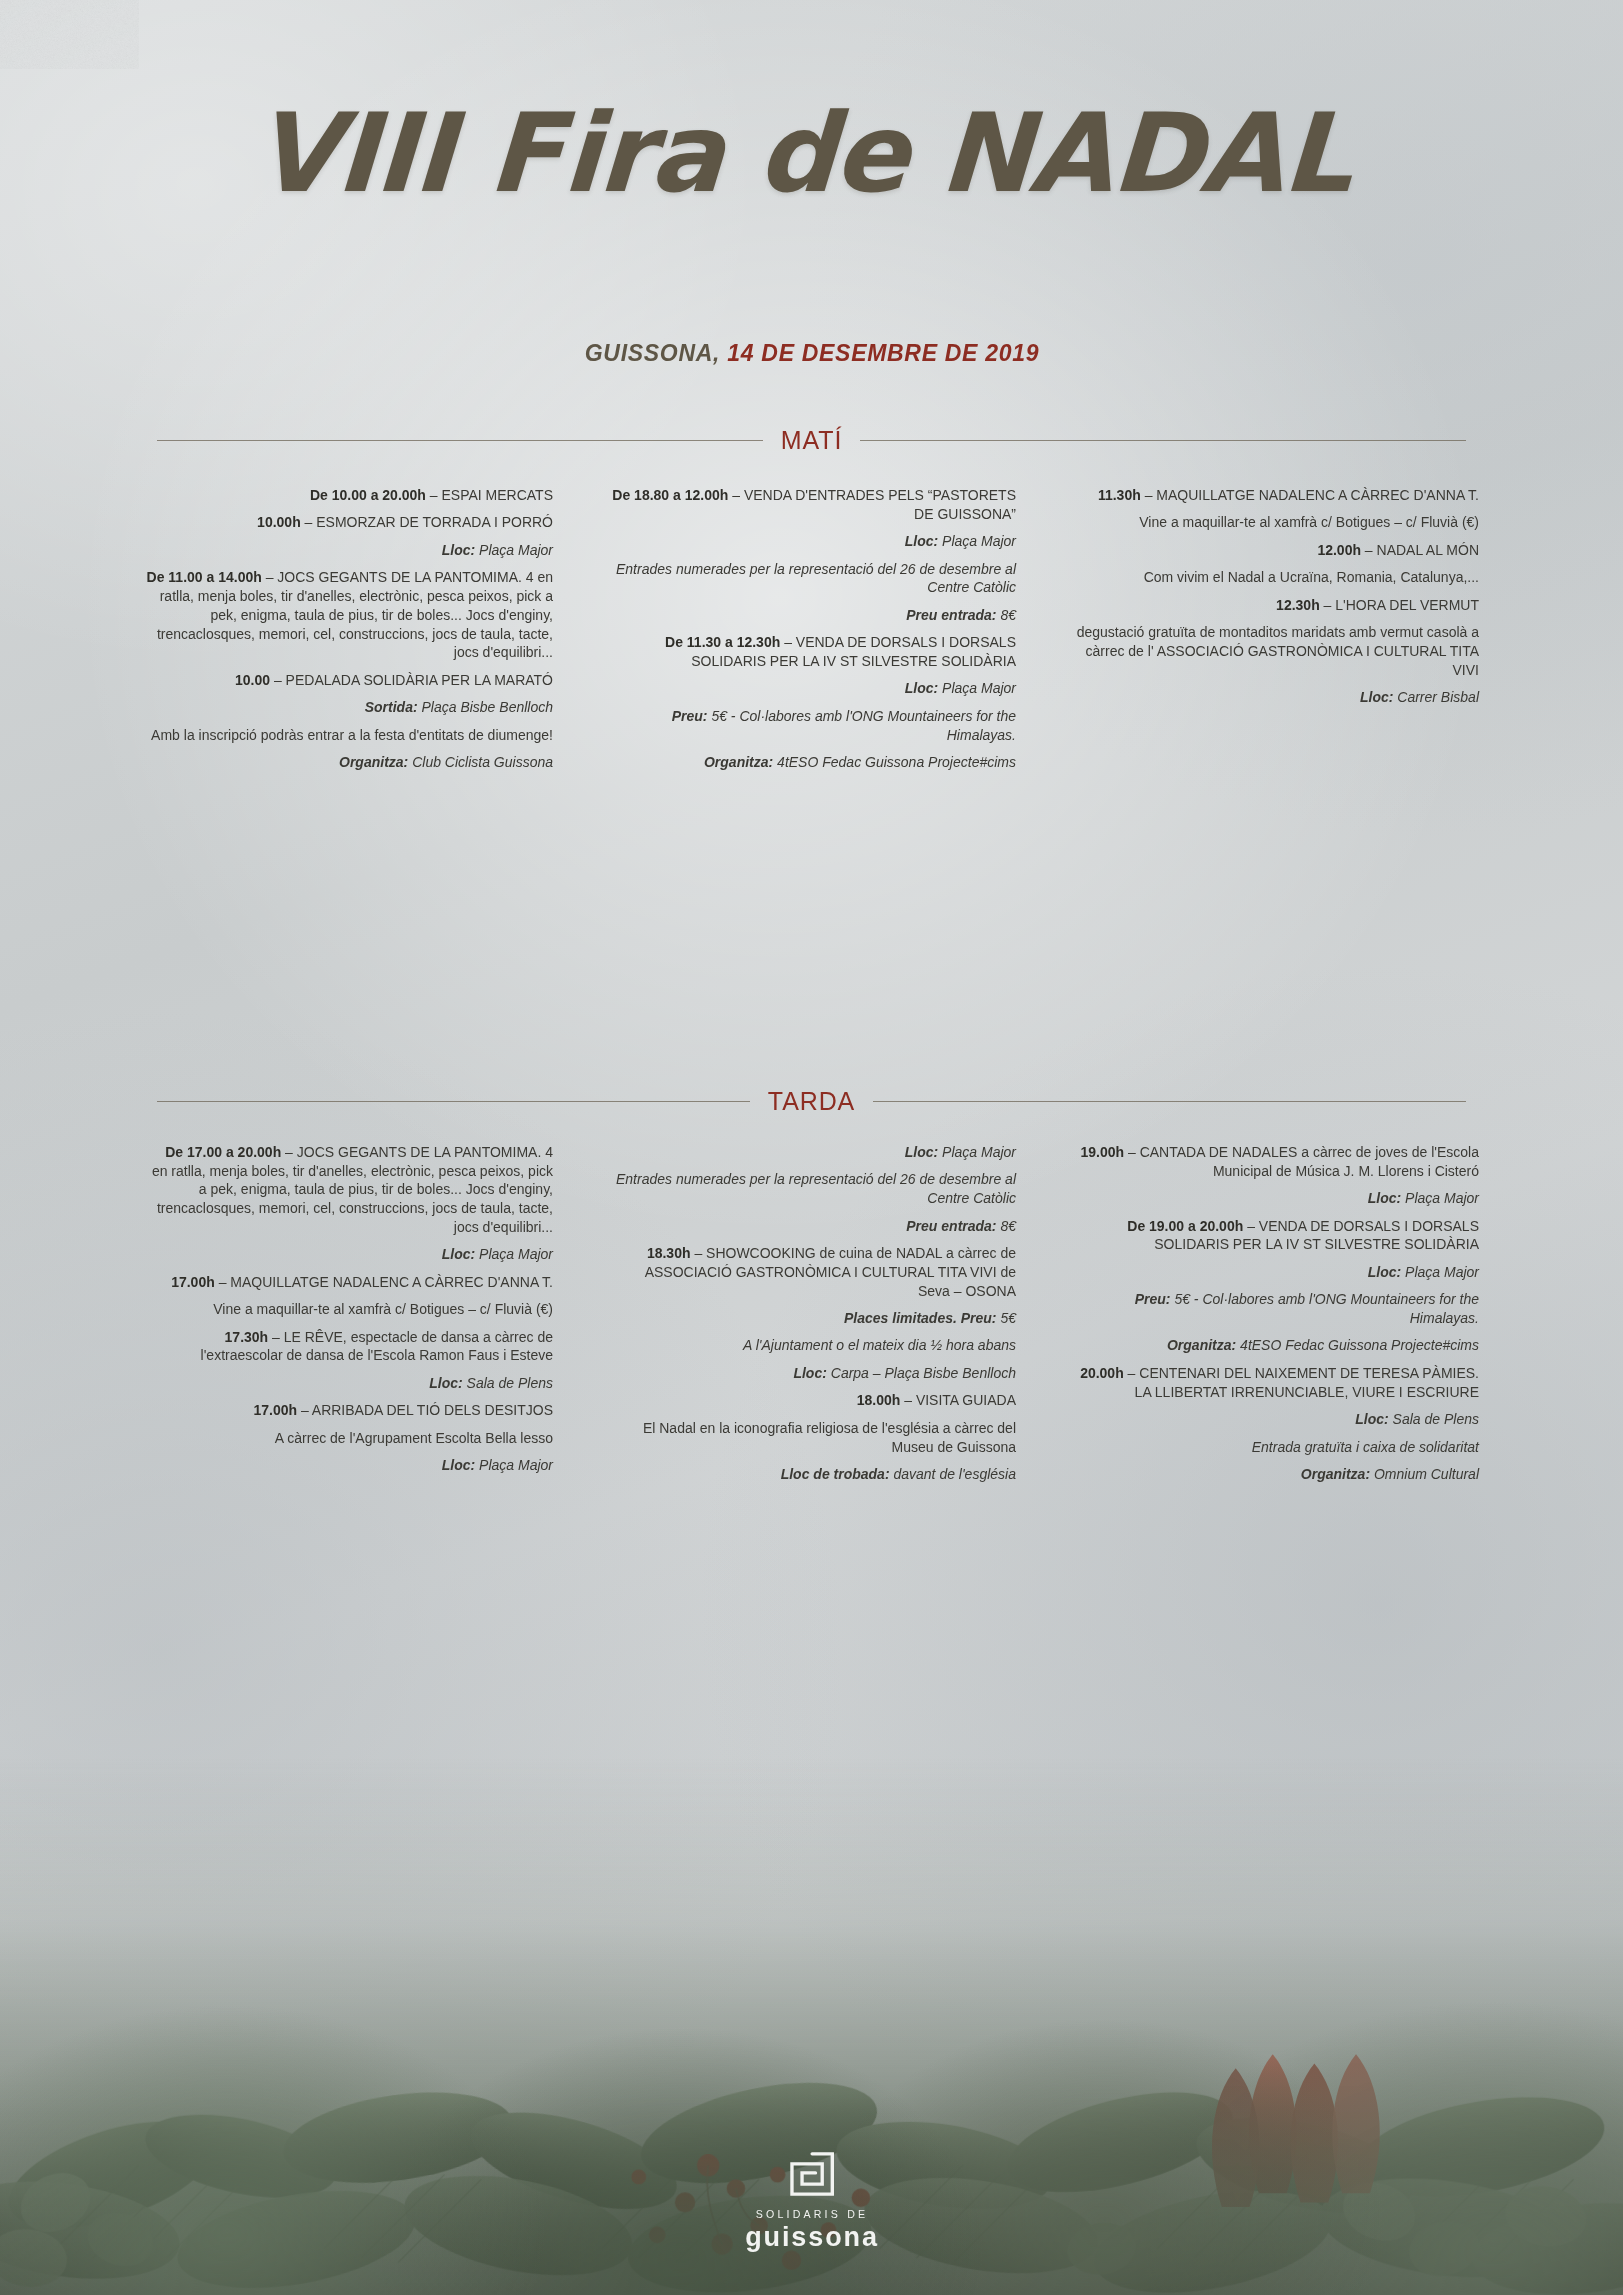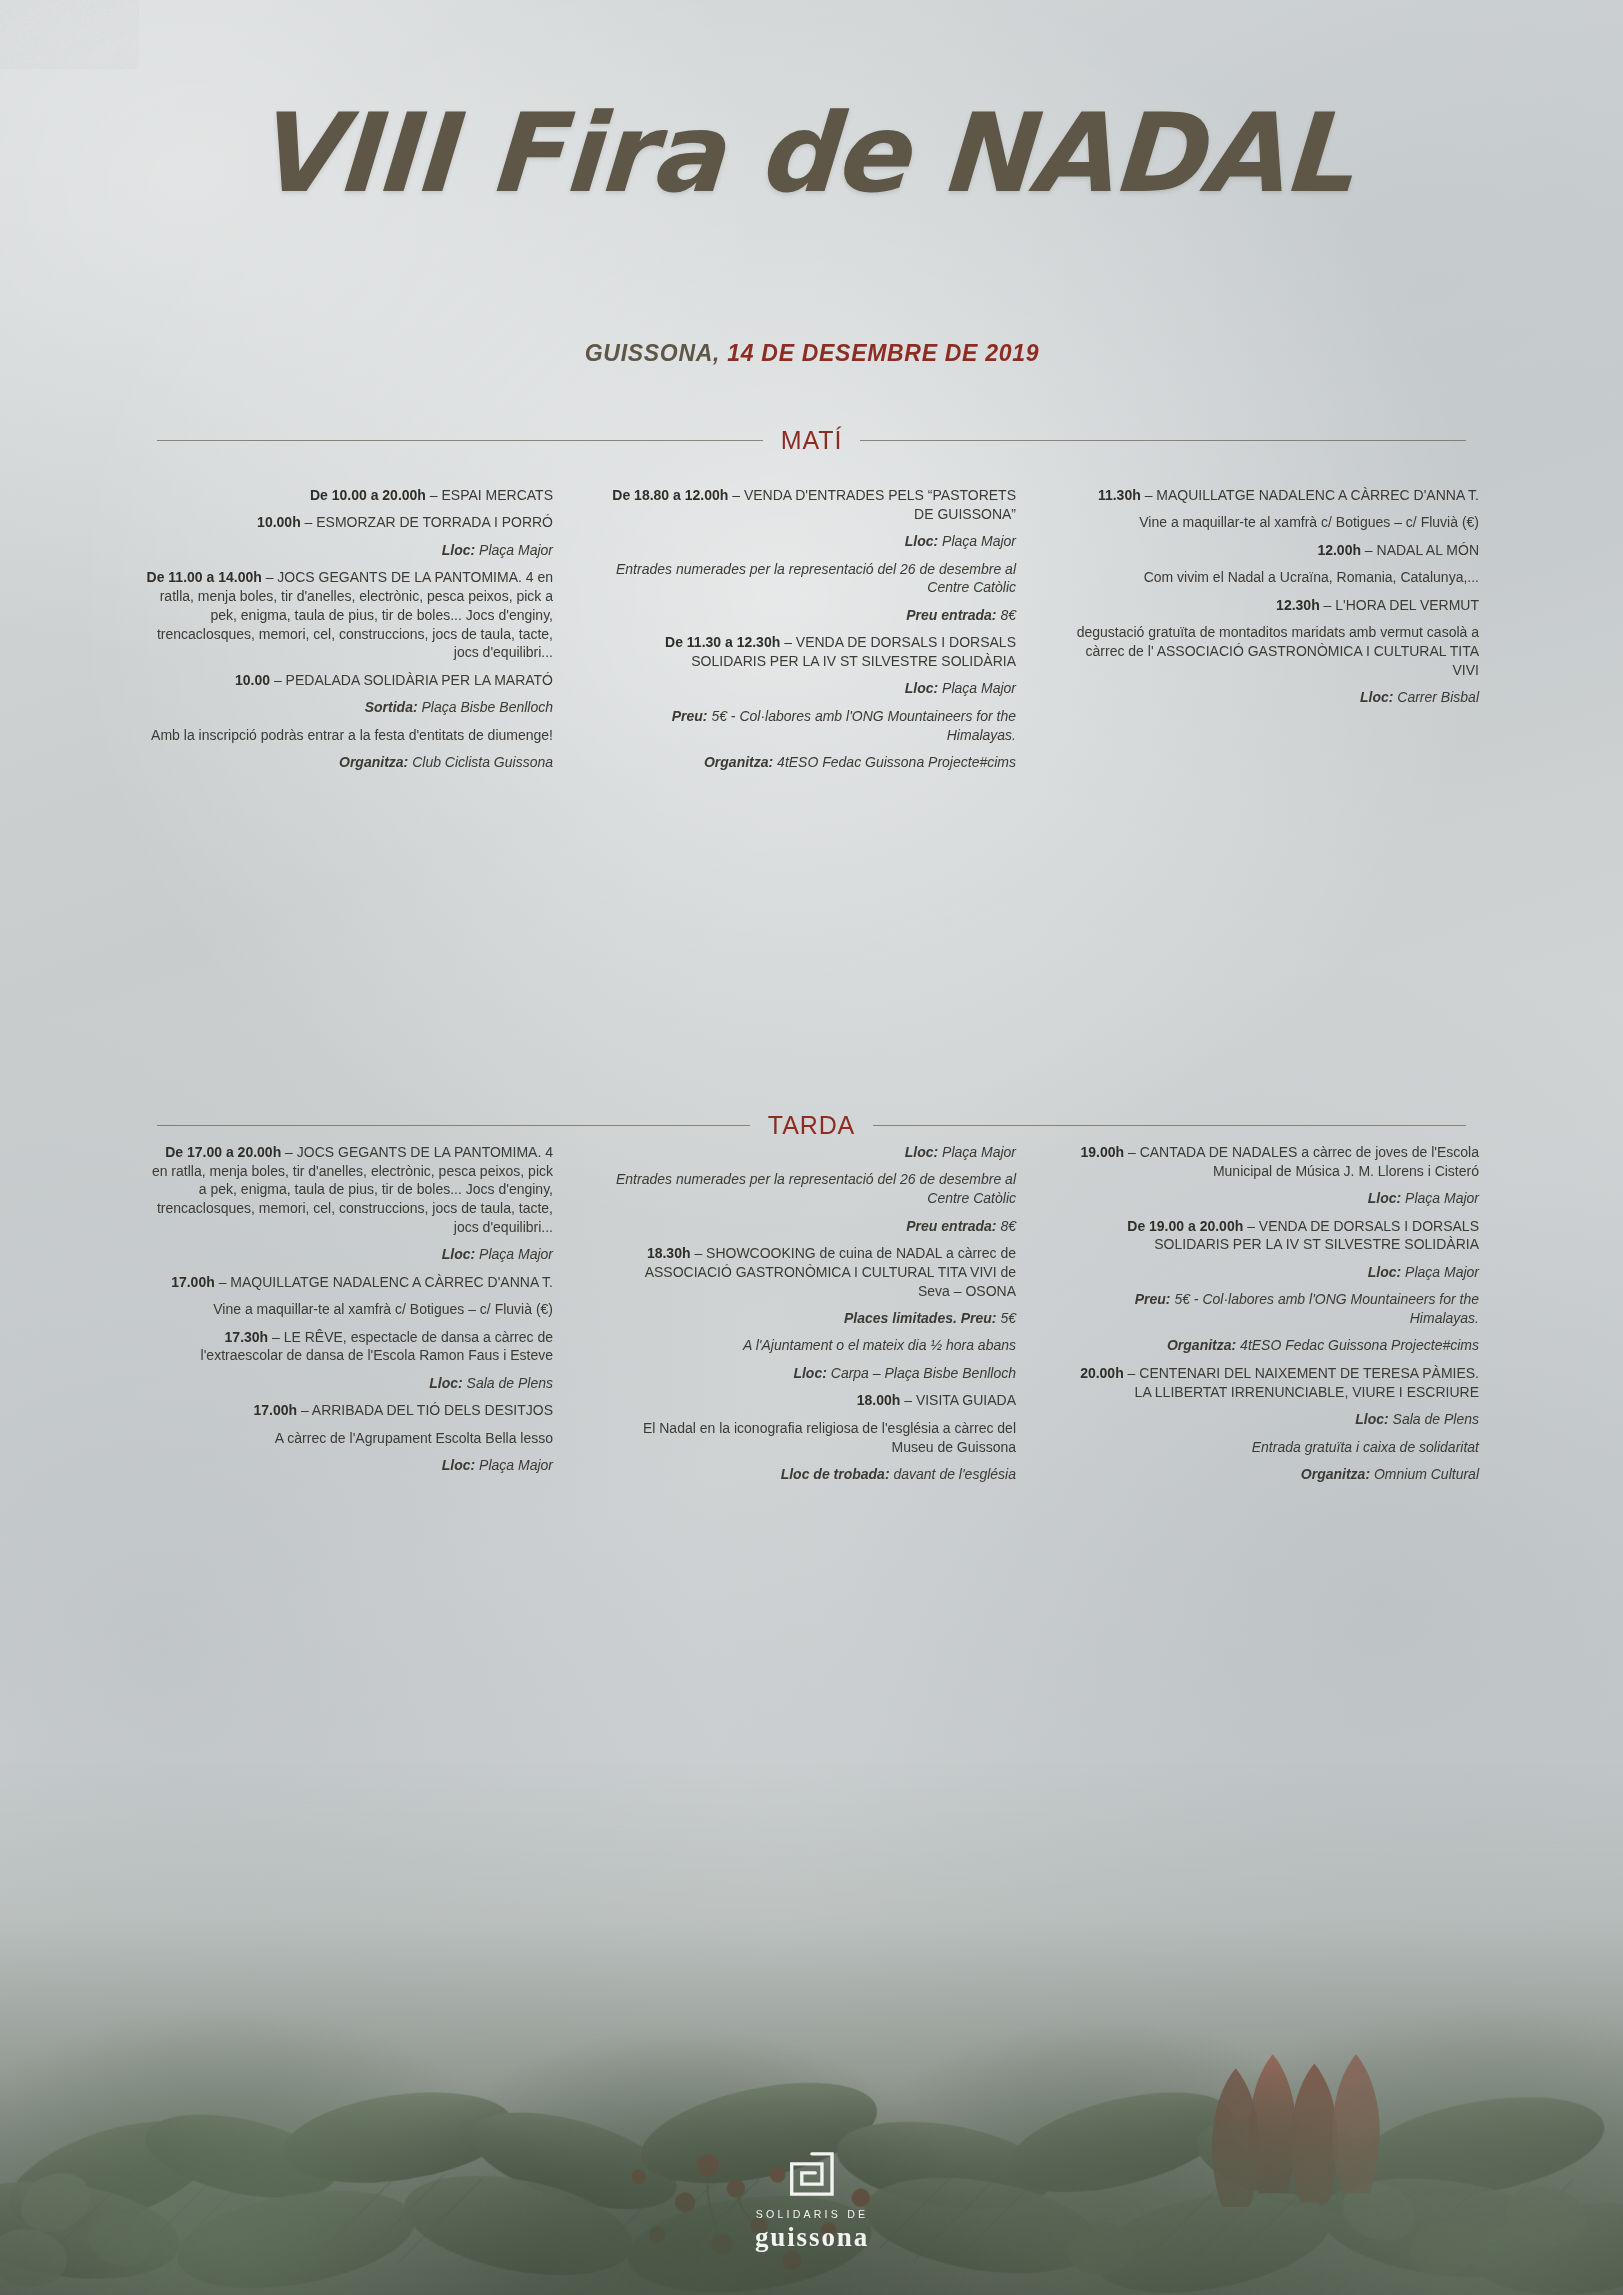--- a/index.html
+++ b/index.html
@@ -87,21 +87,21 @@
     opacity: 0.75;
   }
   .section-head .label {
     font-size: 25px;
     font-weight: normal;
     letter-spacing: 0.9px;
     color: #8d2d22;
     white-space: nowrap;
   }
   #head-mati { top: 426px; }
-  #head-tarda { top: 1087px; margin-top: 24px; }
+  #head-tarda { top: 1087px; }
 
   
   .cols {
     position: absolute;
     left: 146px;
     width: 1333px;
     display: flex;
     gap: 0;
   }
   #cols-mati { top: 486px; }
@@ -171,21 +171,20 @@
   .logo .l1 {
     font-size: 10.6px;
     letter-spacing: 3.2px;
     font-weight: normal;
   }
   .logo .l2 {
     font-size: 27px;
     letter-spacing: 1.9px;
     font-weight: bold;
     margin-top: 1.9px;
-    font-family: Liberation Serif, serif;
   }
 </style>
 </head>
 <body>
 
 <div class="poster">
 
   <svg class="grain" xmlns="http://www.w3.org/2000/svg" viewBox="0 0 300 150" width="139" height="69">
     <filter id="n">
       <feTurbulence type="fractalNoise" baseFrequency="0.8" numOctaves="4" stitchTiles="stitch"></feTurbulence>

